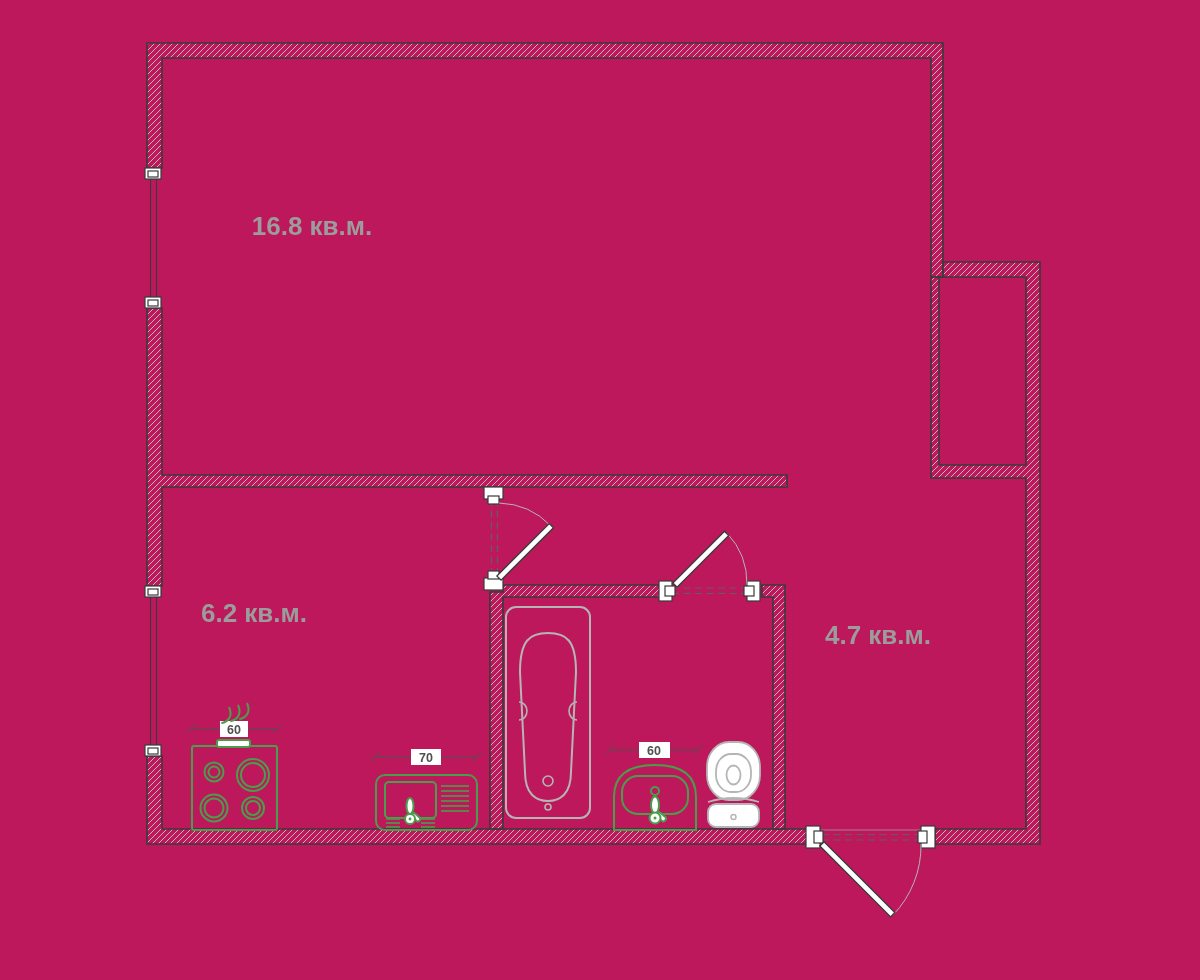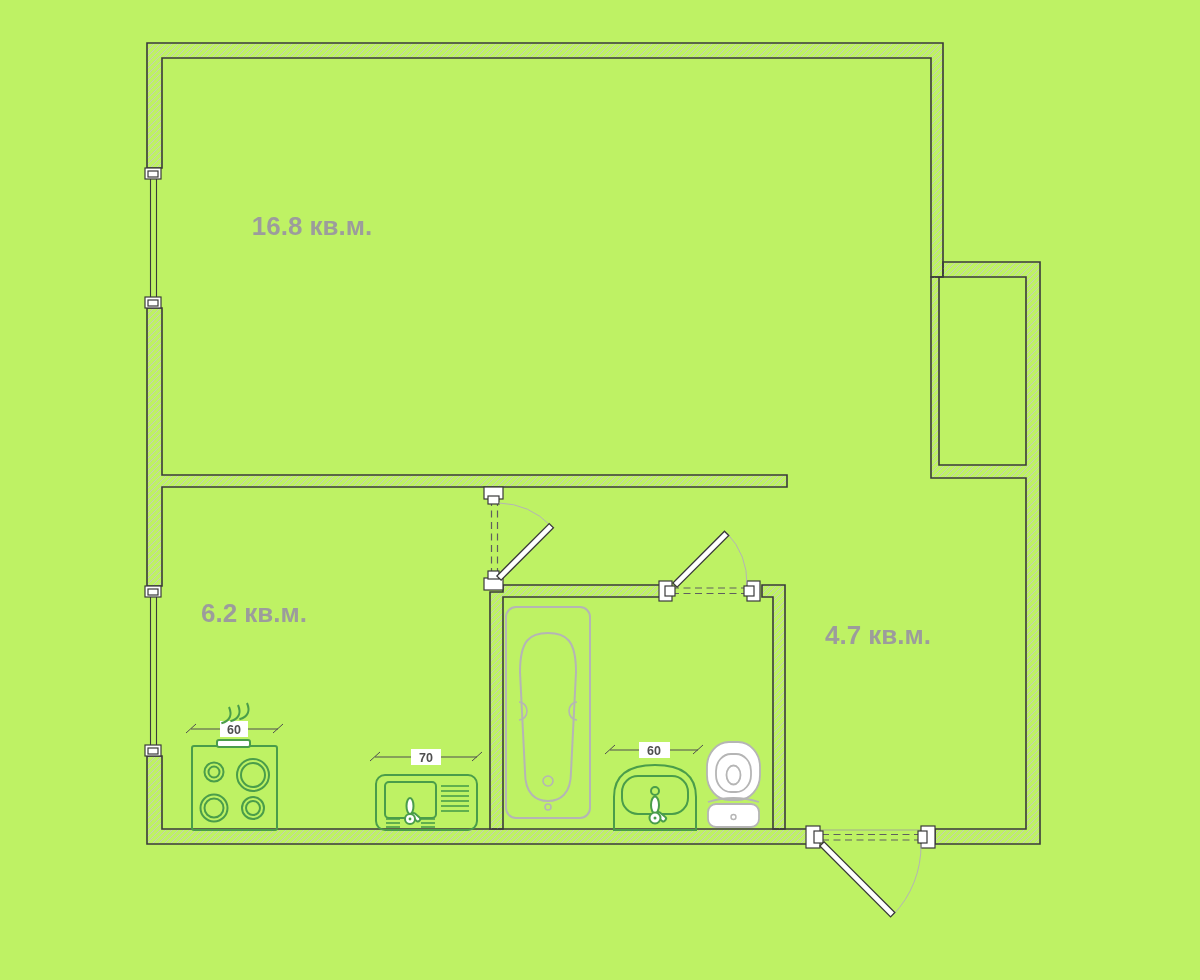--- a/index.html
+++ b/index.html
@@ -1,16 +1,16 @@
 <!DOCTYPE html>
 <html><head>
 <meta charset="utf-8">
 <style>
   html,body{margin:0;padding:0;background:#ffffff;}
-  #stage{position:relative;width:1200px;height:980px;background:#bef264;overflow:hidden;
+  #stage{position:relative;width:1200px;height:980px;background:#be185d;overflow:hidden;
          font-family:"Liberation Sans",sans-serif;}
   svg{position:absolute;left:0;top:0;}
   .wall{fill:url(#hatch-pattern);stroke:#3a3a3a;stroke-width:1.6;}
   .cap{fill:#ffffff;stroke:#3a3a3a;stroke-width:1.2;}
   .glaze{stroke:#3a3a3a;stroke-width:1.1;}
   .thinline{stroke:#9a9a9a;stroke-width:0.8;}
   .dash{stroke:#5f5f5f;stroke-width:1.2;stroke-dasharray:7 4.5;}
   .leaf{fill:#ffffff;stroke:#3a3a3a;stroke-width:1.3;}
   .swing{fill:none;stroke:#b4b4b4;stroke-width:1;}
   .dimline{stroke:#4f4f4f;stroke-width:1;}

